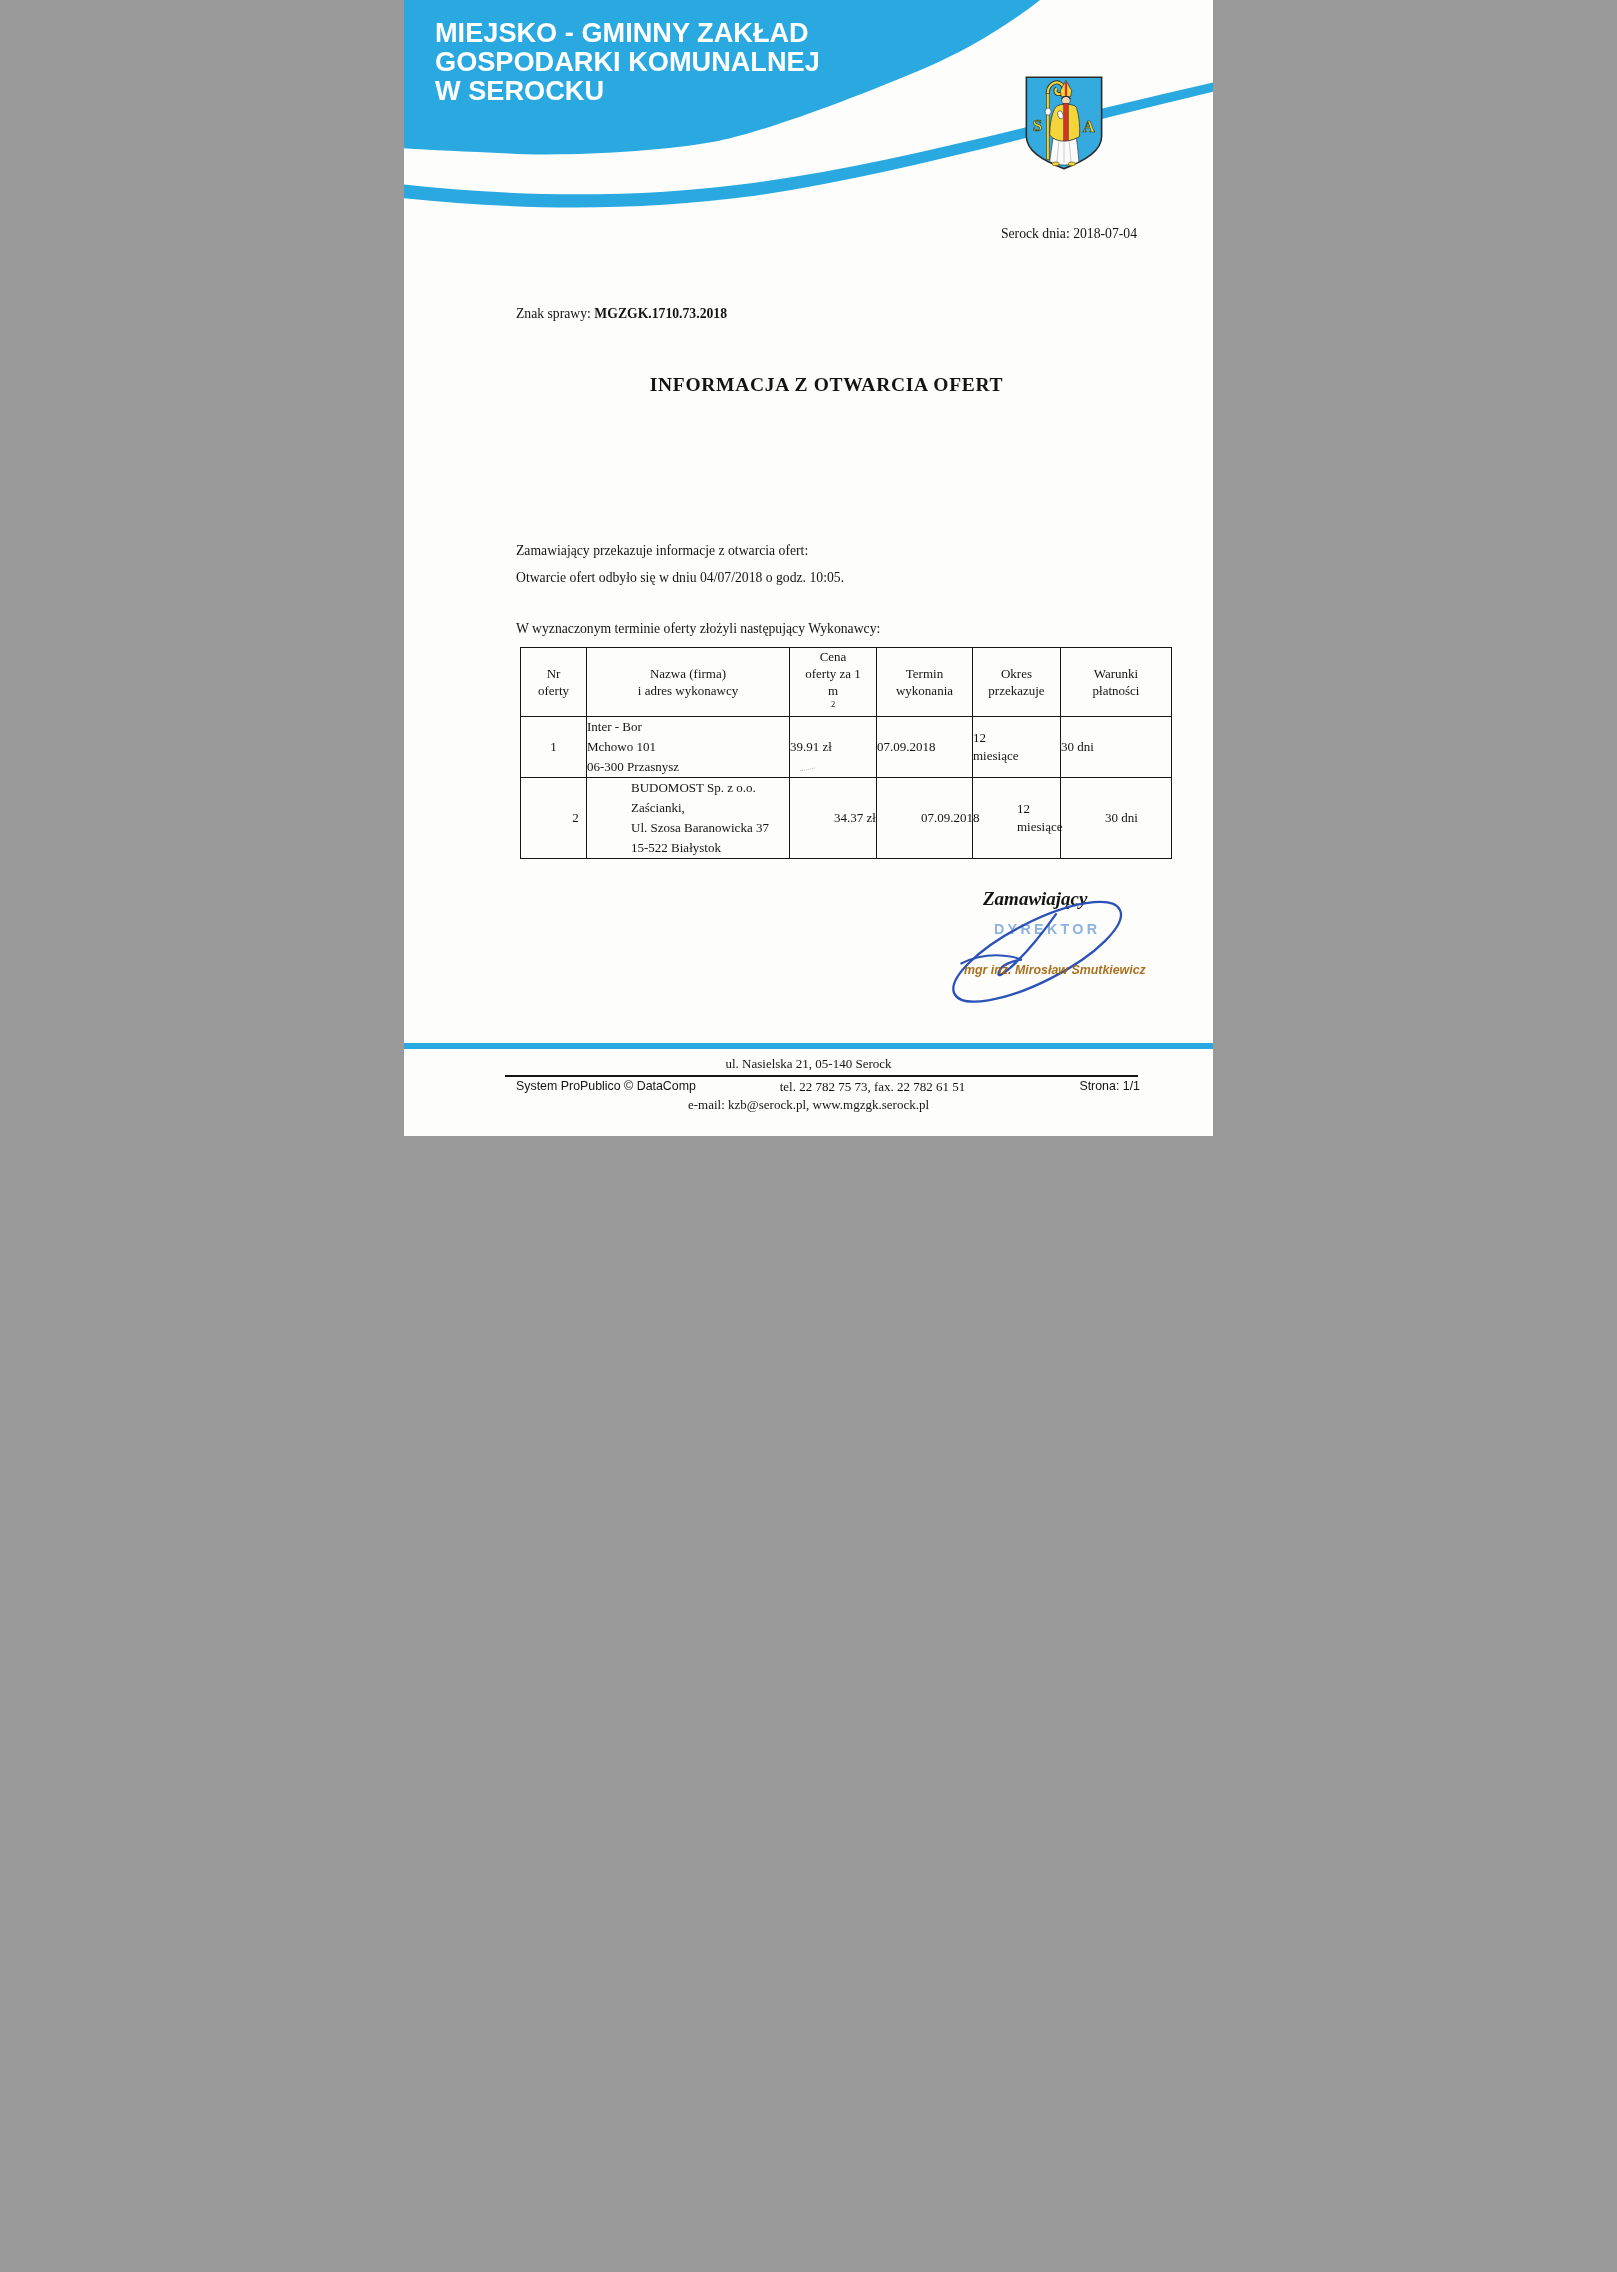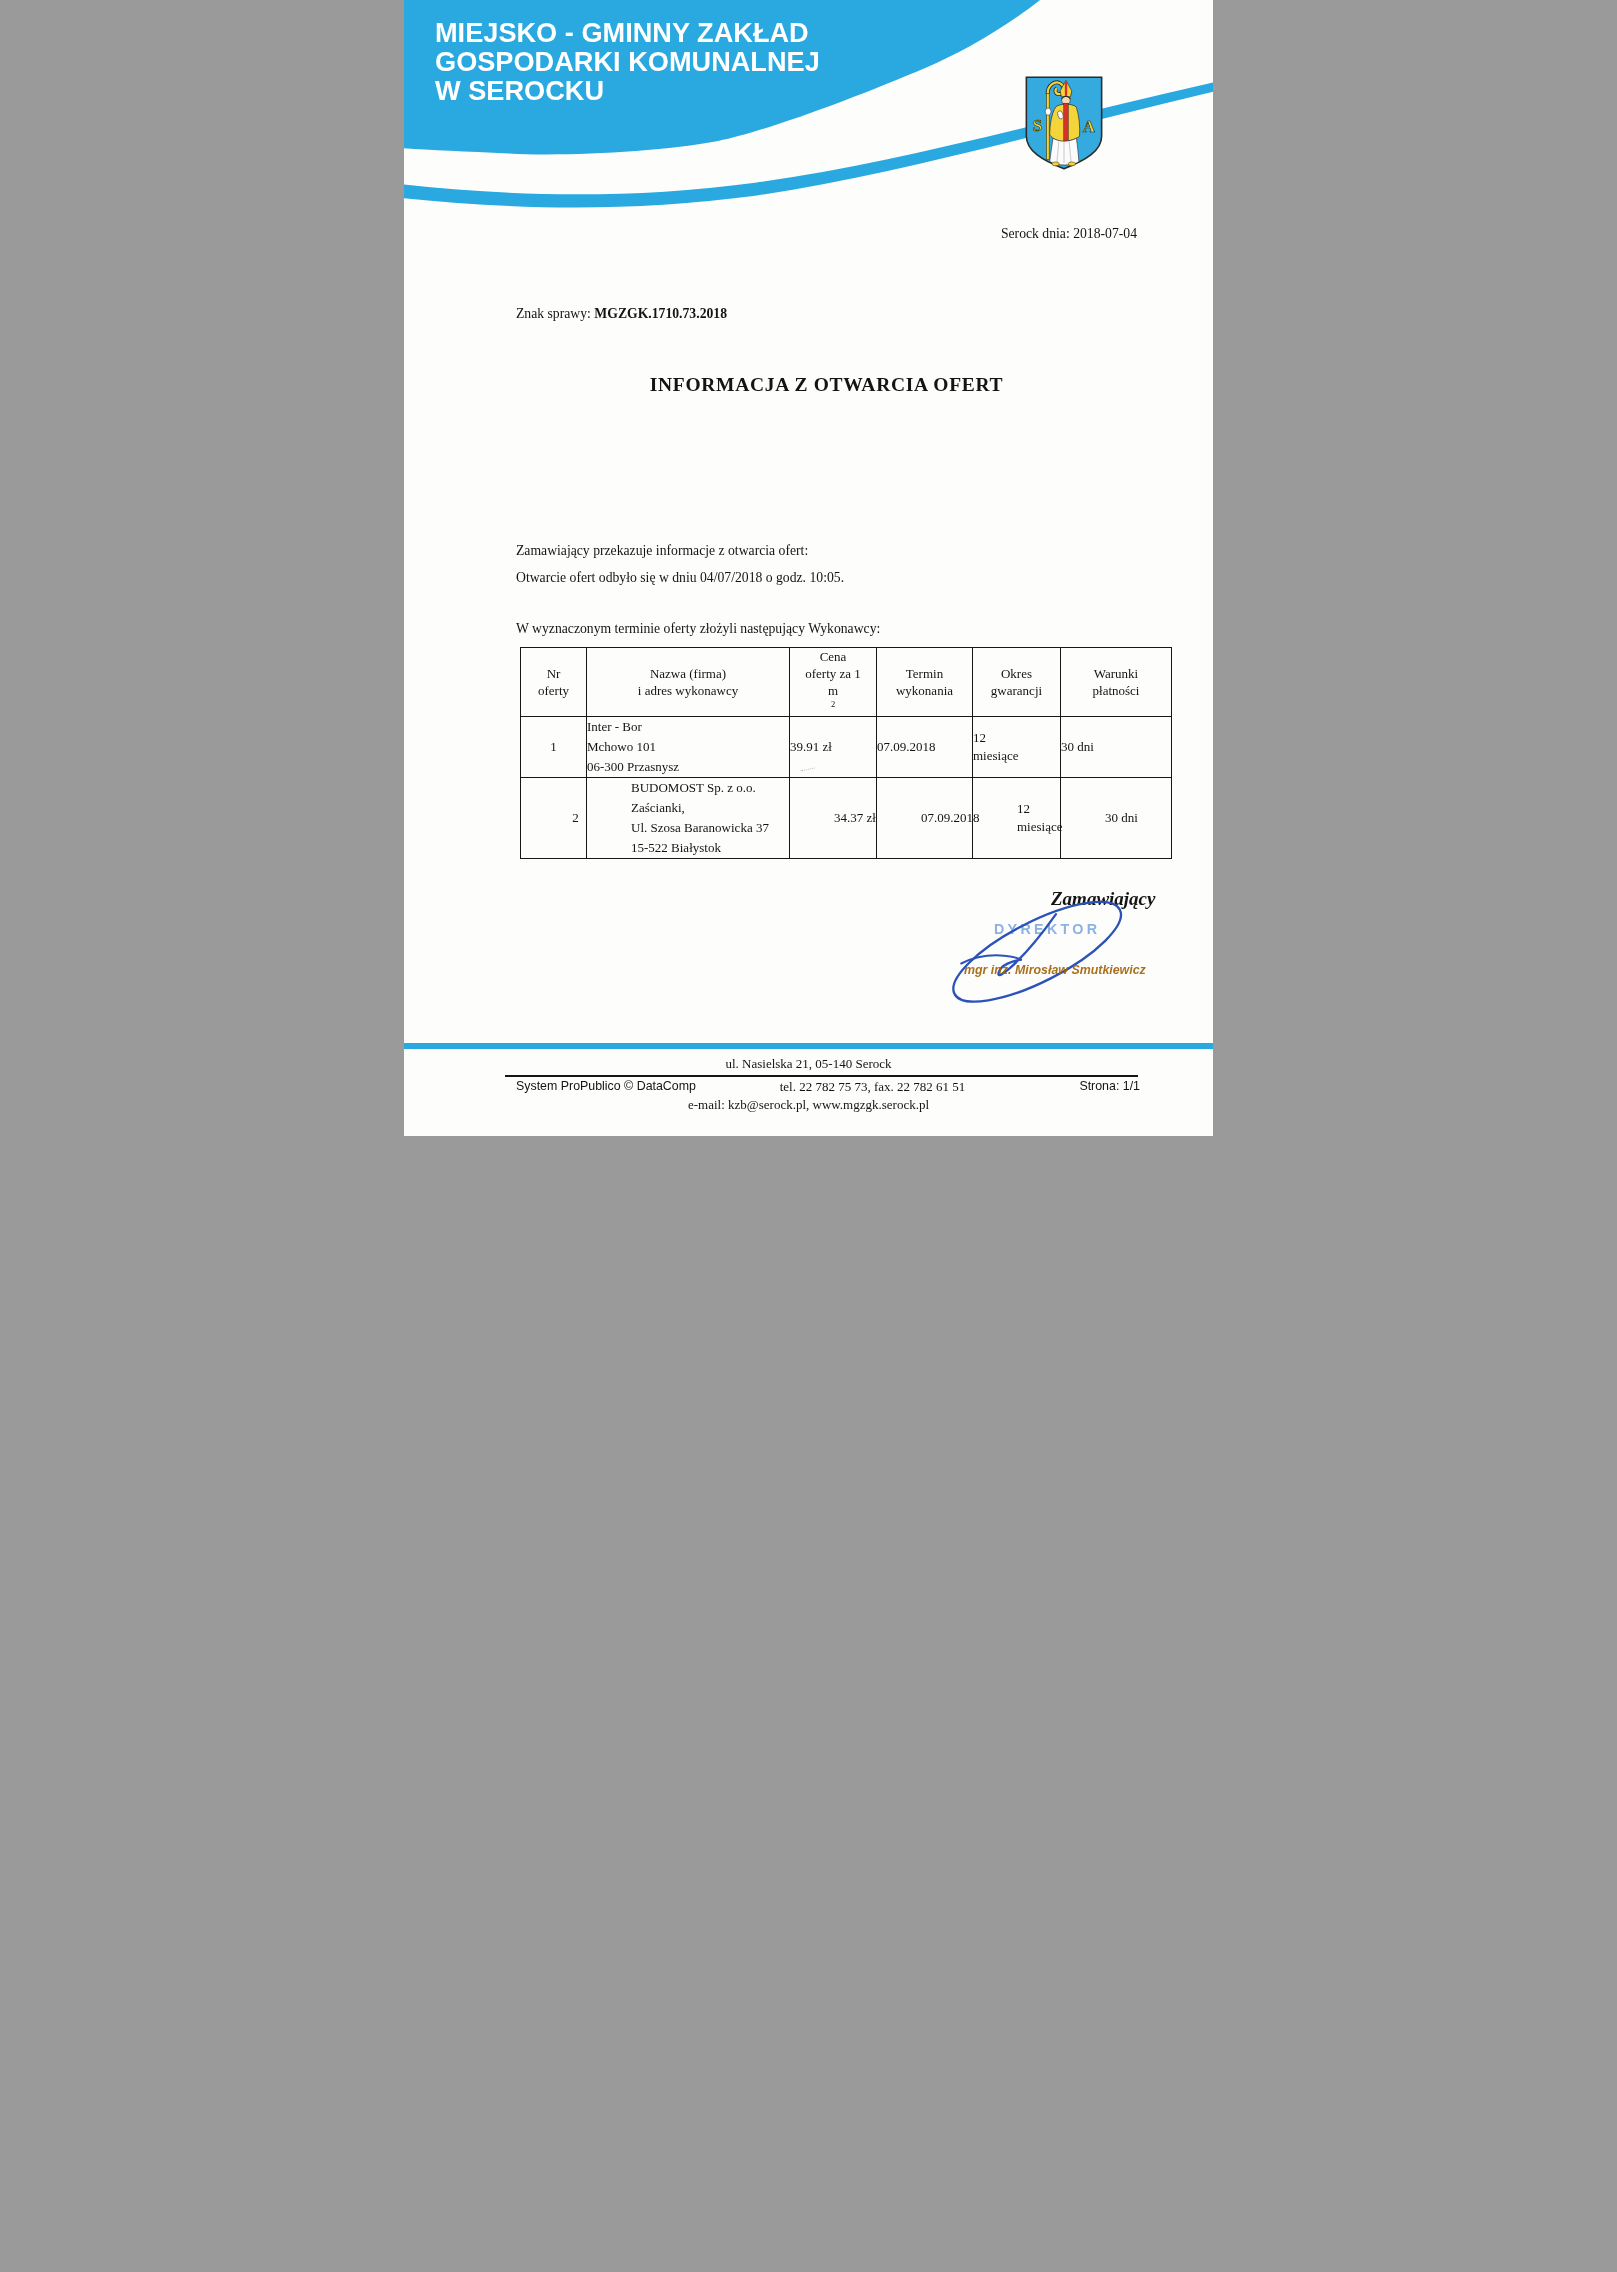--- a/index.html
+++ b/index.html
@@ -65,21 +65,21 @@
   tr.row-1 td{height:60px;}
   tr.row-2 td{height:80px;padding-left:44px;}
   sup.sq{font-size:8.5px;vertical-align:super;line-height:0;}
   .cellrel{position:relative;}
   .smudge{
     position:absolute;left:10.4px;bottom:7.8px;width:14.3px;height:6.5px;
     border-bottom:1.3px dotted #b7b2ab;transform:rotate(-12deg);opacity:.85;
   }
   
   .sig-label{
-    position:absolute;top:888px;left:647px;
+    position:absolute;top:888px;left:579px;
     font-style:italic;font-weight:600;font-size:19px;
   }
   .stamp-title{
     position:absolute;top:921px;left:590px;
     font-family:"Liberation Sans", sans-serif;
     font-weight:bold;font-size:14.3px;letter-spacing:3.3px;
     color:#7aa6de;opacity:.85;
   }
   .pen-sig{position:absolute;left:501px;top:896px;width:228px;height:120px;}
   .stamp-name{
@@ -186,21 +186,21 @@
           <span>Cena</span>
             <span>oferty za 1</span>
           <span><span>m</span><sup class="sq">2</sup></span>
         </th>
         <th>
           <span>Termin</span>
             <span>wykonania</span>
         </th>
         <th>
           <span>Okres</span>
-            <span>gwarancji</span>
+            <span>przekazuje</span>
         </th>
         <th>
           <span>Warunki</span>
             <span>płatności</span>
         </th>
       </tr>
     </thead>
     <tbody>
       <tr class="row-1">
         <td class="c-center">1</td>

